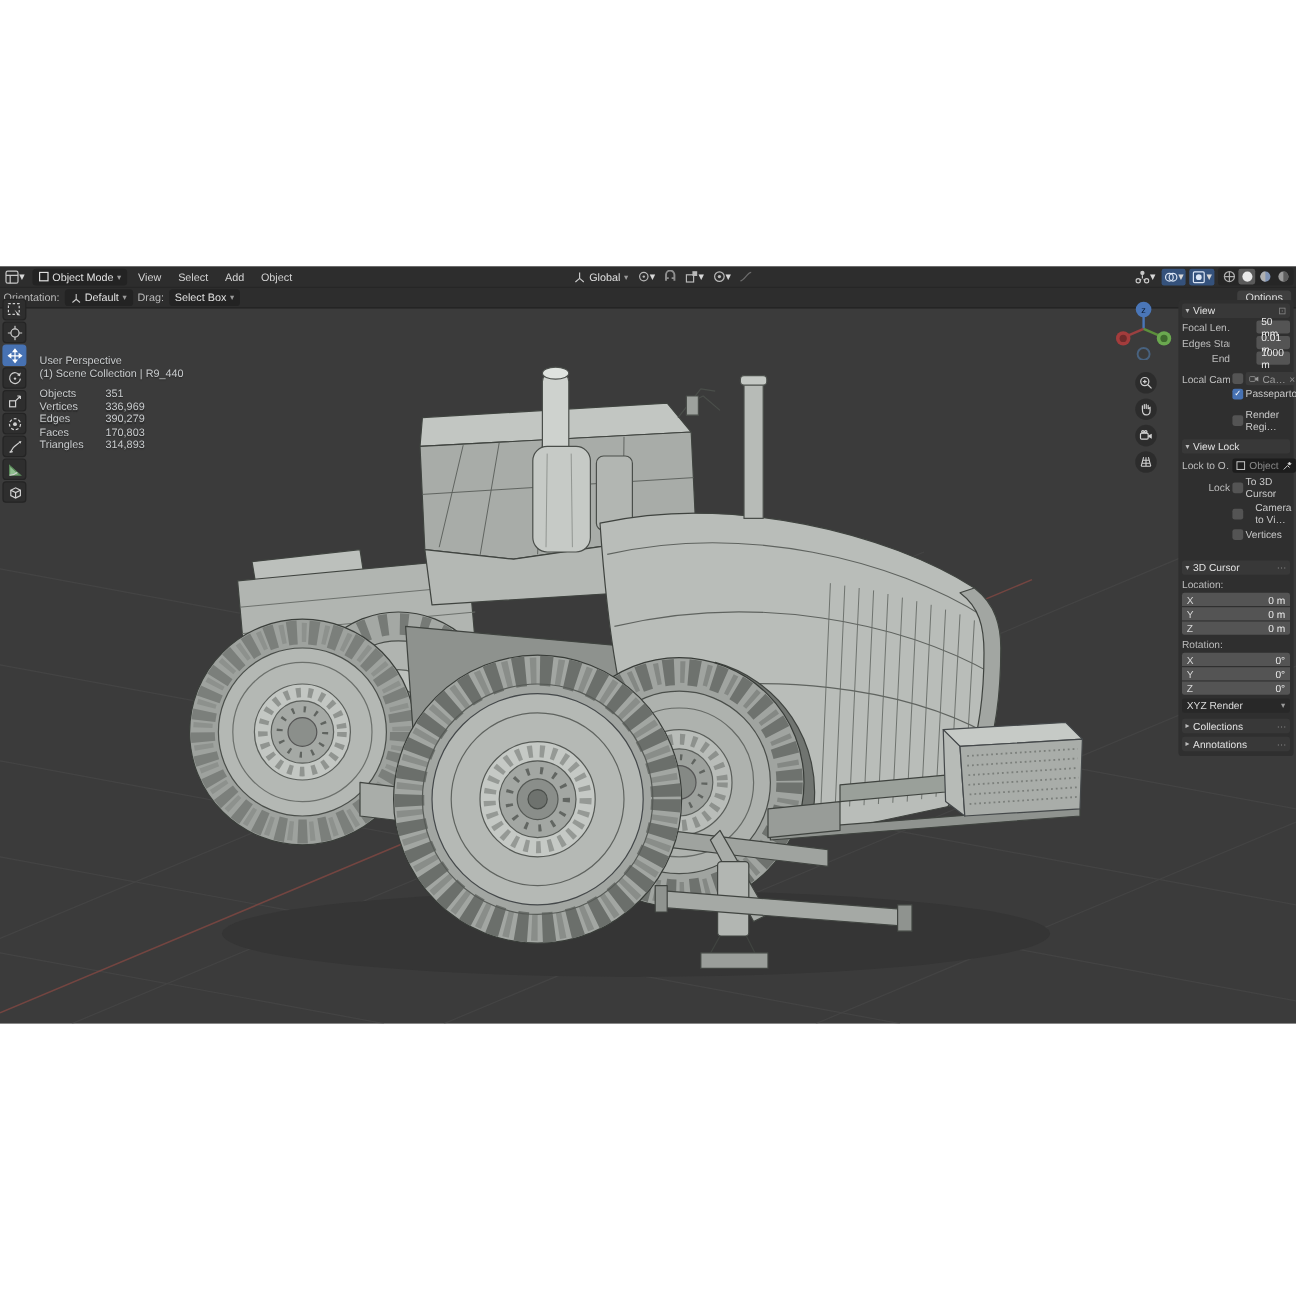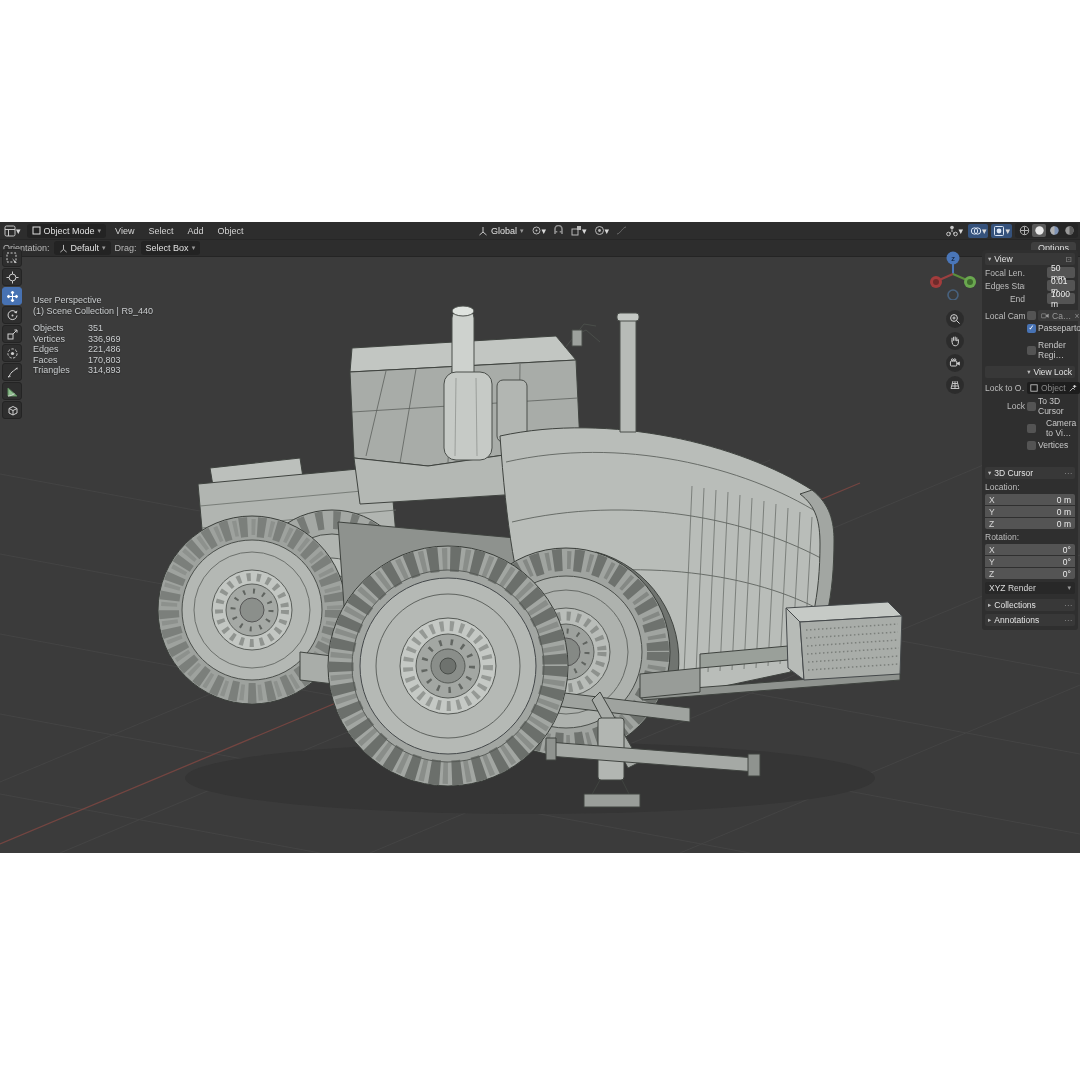--- a/index.html
+++ b/index.html
@@ -393,21 +393,21 @@
     <div class="srow">
         <span class="slab">Objects</span>
         <span>351</span>
       </div>
     <div class="srow">
         <span class="slab">Vertices</span>
         <span>336,969</span>
       </div>
     <div class="srow">
         <span class="slab">Edges</span>
-        <span>221,486</span>
+        <span>390,279</span>
       </div>
     <div class="srow">
         <span class="slab">Faces</span>
         <span>170,803</span>
       </div>
     <div class="srow">
         <span class="slab">Triangles</span>
         <span>314,893</span>
       </div>
   </div>
@@ -489,21 +489,21 @@
     </div>
     <div class="prow" style="padding-left:42px;">
       <div class="chk on">✓</div>
       <span class="chklab">Passepartout</span>
     </div>
     <div class="prow" style="padding-left:42px;margin-top:7px;">
       <div class="chk"></div>
       <span class="chklab">Render Regi…</span>
     </div>
 
-    <div class="sect-h" style="margin-top:6px;justify-content:flex-end;">
+    <div class="sect-h" style="margin-top:6px;">
       <span class="tri">▾</span>
       <span>View Lock</span>
     </div>
     <div class="prow" style="margin-top:4px;">
       <span class="plab">Lock to O…</span>
       <div class="objfld">
         <svg width="8" height="8" viewBox="0 0 10 10">
             <rect x="1" y="1" width="8" height="8" fill="none" stroke="#cfcfcf"></rect>
           </svg>
         <span>Object</span>

